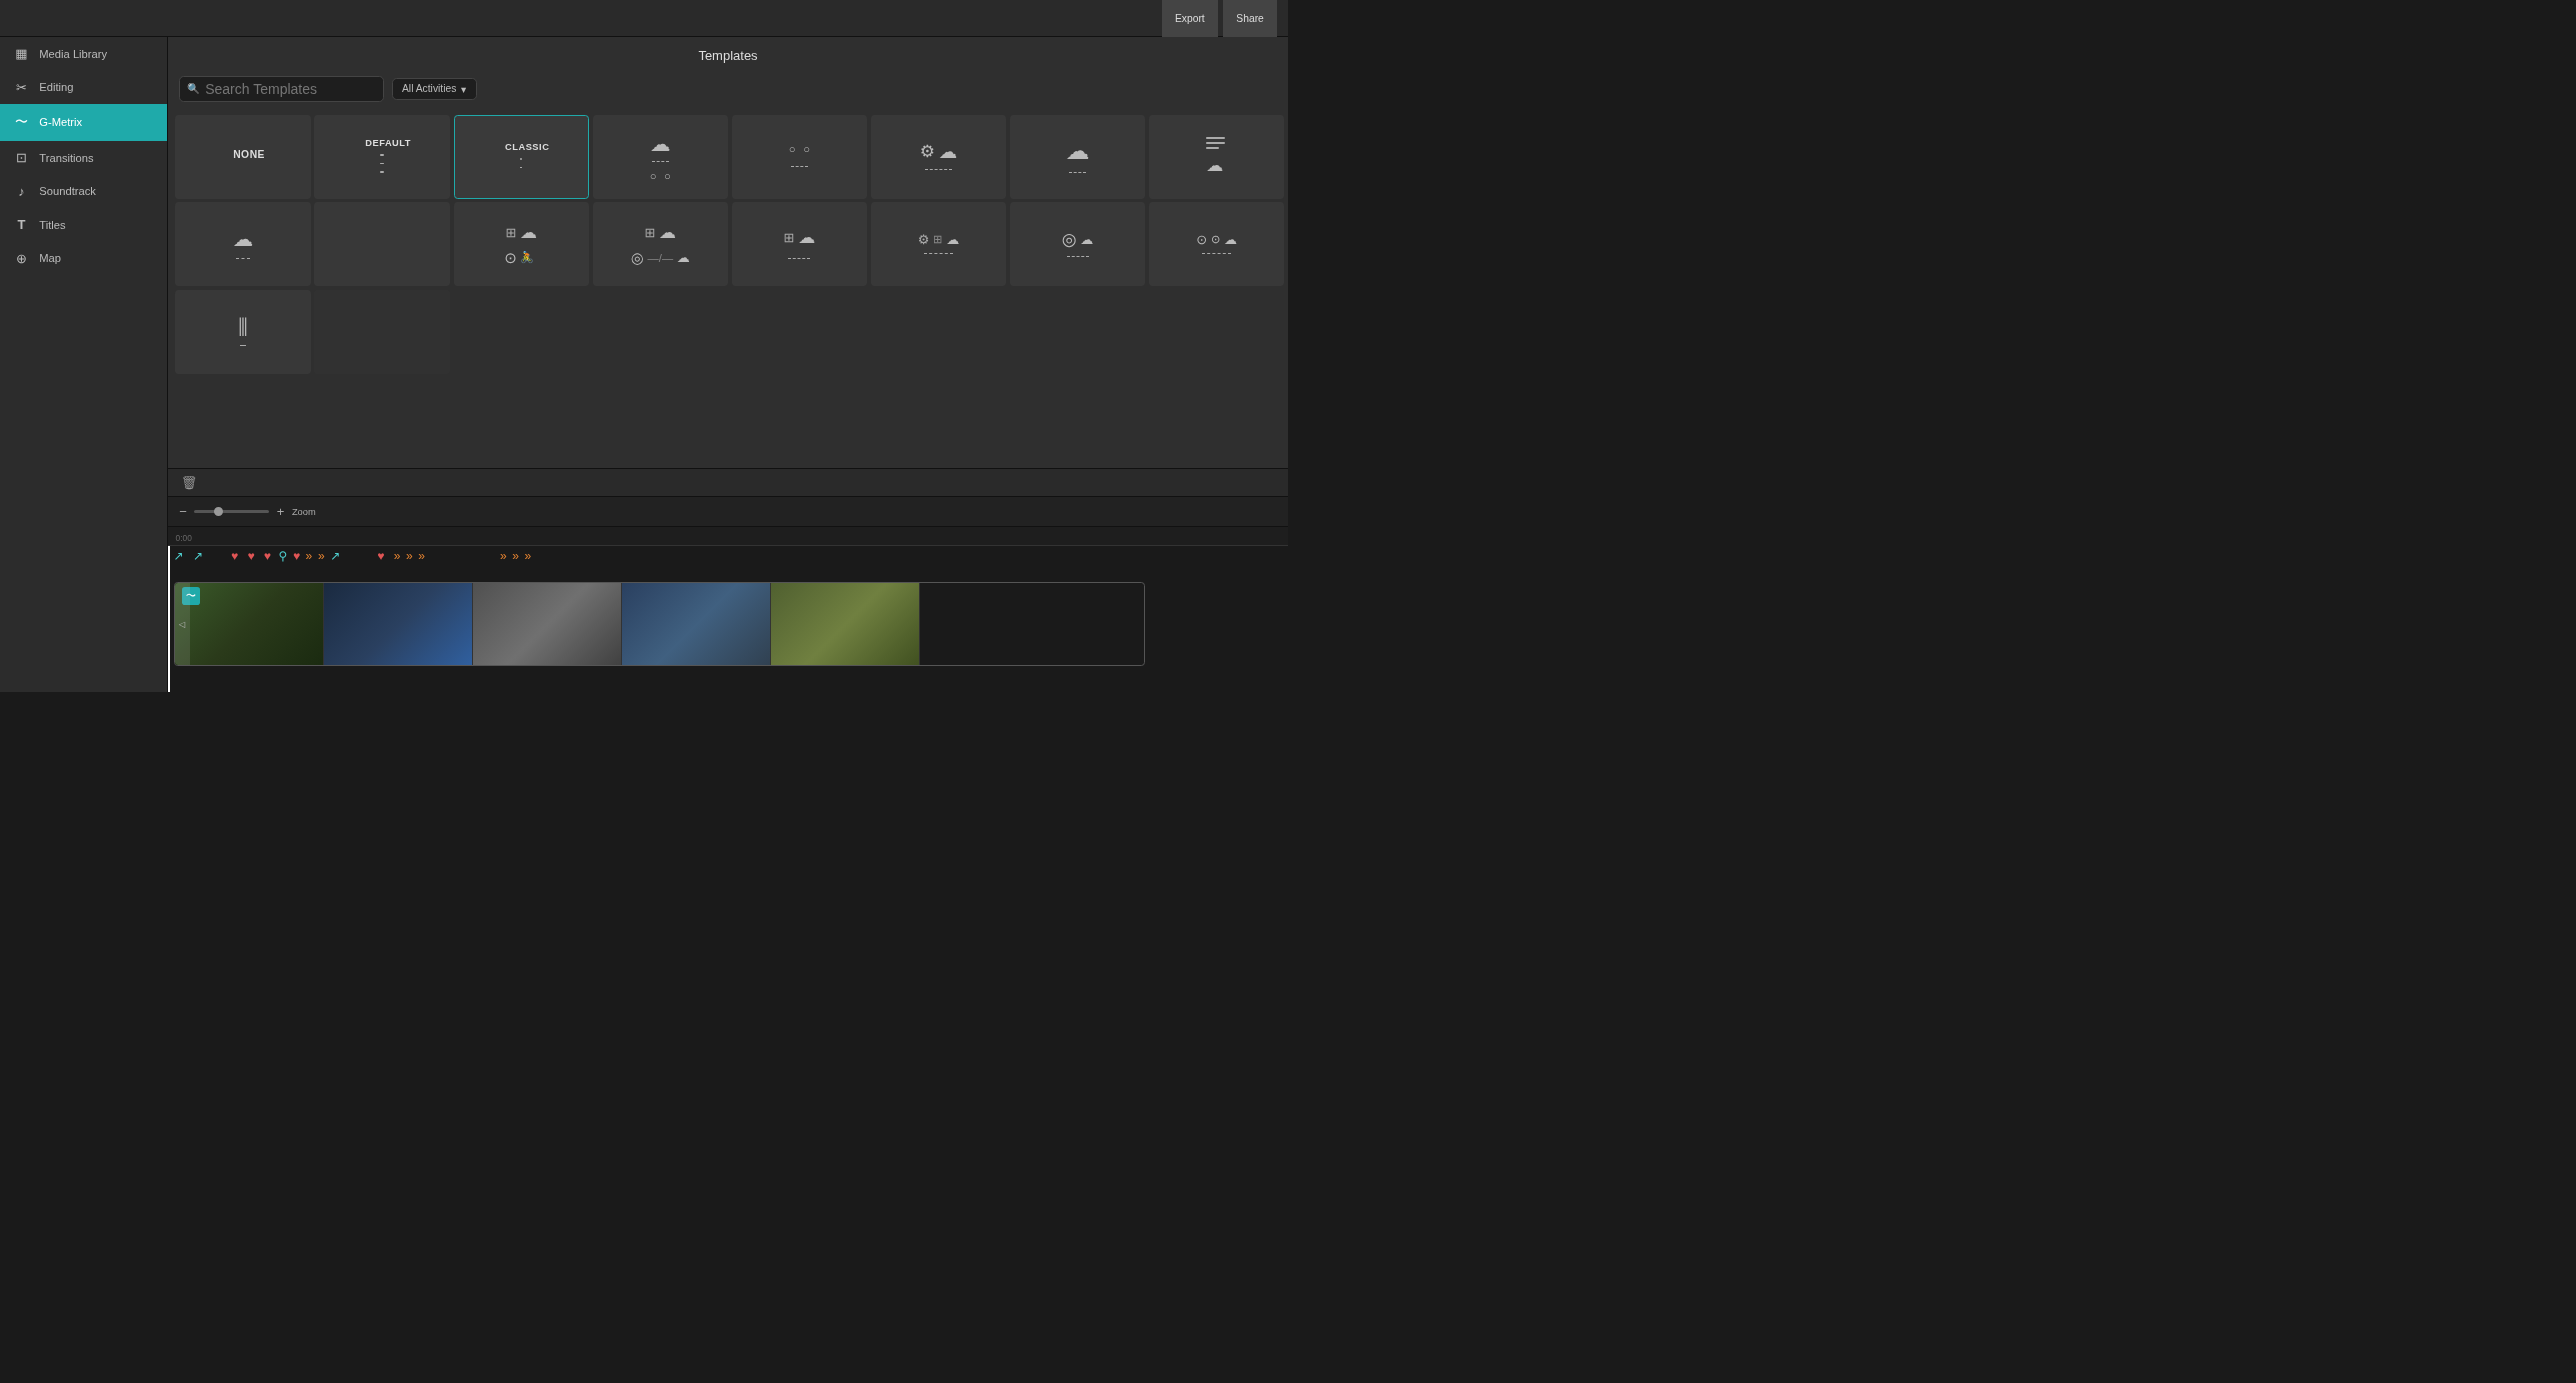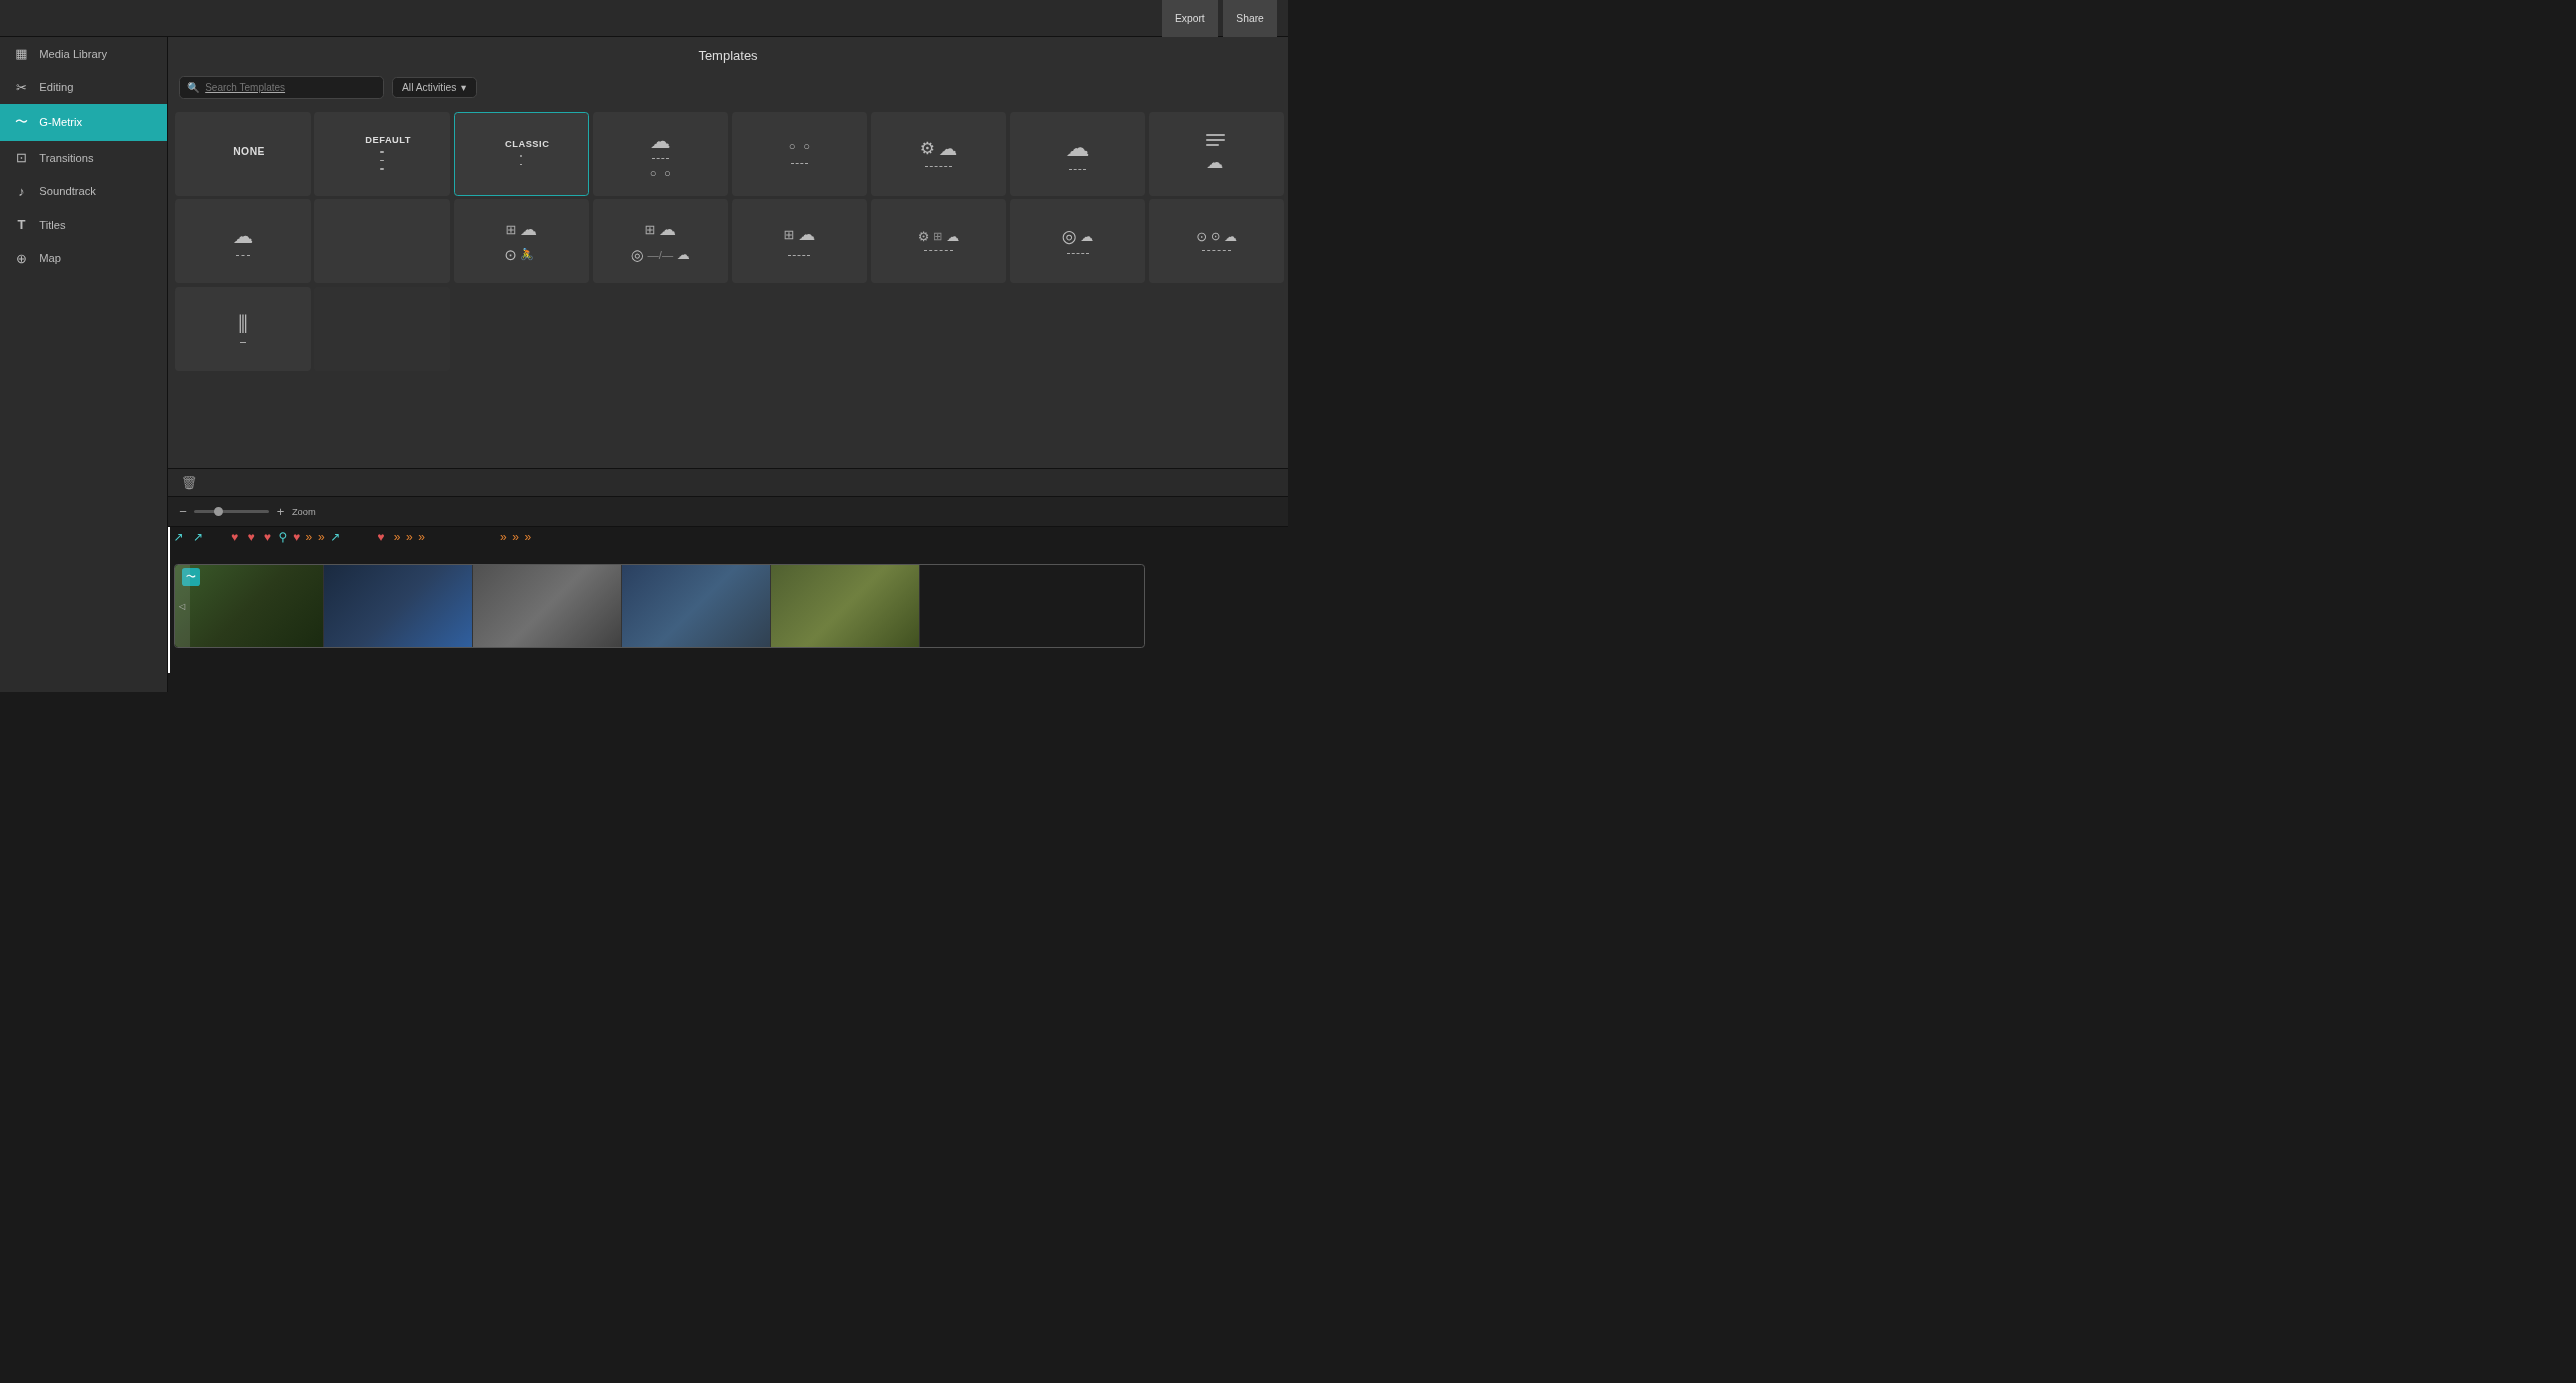--- a/index.html
+++ b/index.html
@@ -102,24 +102,23 @@
       border: 0.9px solid #444;
       border-radius: 4.7px;
       padding: 3.7px 7.5px;
       gap: 4.7px;
       width: 205px;
     }
     .search-box input {
       background: transparent;
       border: none;
       color: #aaa;
-      font-size: 10px;
+      font-size: 14px;
       outline: none;
       width: 149px;
-      text-decoration: underline;
     }
     .search-icon-char { color: #777; font-size: 10.3px; }
 
     .activities-dropdown {
       display: flex;
       align-items: center;
       gap: 4.7px;
       background: #1e1e1e;
       border: 0.9px solid #444;
       border-radius: 4.7px;
@@ -611,20 +610,23 @@
         <input type="range" class="zoom-slider" min="0" max="100" value="30" style="">
         <button class="zoom-plus">+</button>
         <span class="zoom-label">Zoom</span>
       </div>
 
       <div class="timeline-body">
 
 
         <div class="timeline-tracks">
 
+          <div class="timeline-ruler">
+            <span>0:00</span>
+          </div>
 
           <div class="timeline-track-area">
 
             <div class="playhead" style="left:0;"></div>
 
             <div class="emotion-markers-row">
               <span style="color:#4ecece;font-size:12px;margin-right:9.3px;">↗</span>
               <span style="color:#4ecece;font-size:12px;margin-right:28px;">↗</span>
               <span style="color:#e05555;font-size:12px;margin-right:9.3px;">♥</span>
               <span style="color:#e05555;font-size:12px;margin-right:9.3px;">♥</span>

